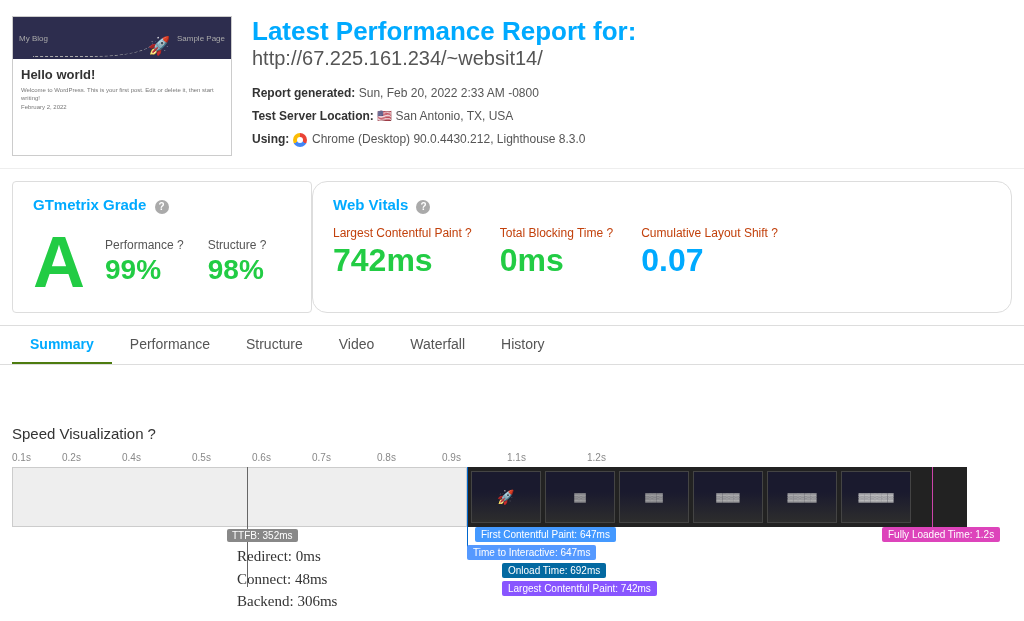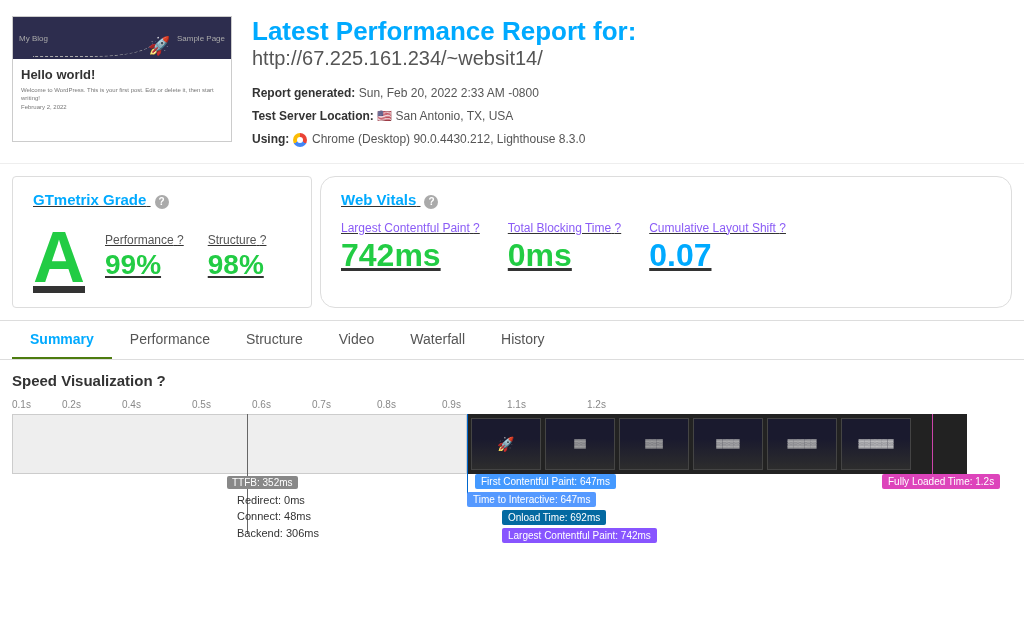--- a/index.html
+++ b/index.html
@@ -6,21 +6,21 @@
     body { font-family: Arial, sans-serif; background: #fff; color: #333; font-size: 13px; width: 1024px; }
 
     .header-section {
       display: flex;
       padding: 16px 12px 12px 12px;
       border-bottom: 1px solid #eee;
       align-items: flex-start;
     }
     .screenshot-box {
       width: 220px;
-      height: 126px;
+      height: 140px;
       border: 1px solid #ccc;
       flex-shrink: 0;
       margin-right: 20px;
       overflow: hidden;
       background: #f0f0f0;
       position: relative;
     }
     .screenshot-inner {
       width: 100%;
       height: 100%;
@@ -73,22 +73,21 @@
       font-size: 20px;
       color: #555;
       margin-bottom: 12px;
     }
     .report-meta { color: #555; font-size: 12px; line-height: 1.9; }
     .report-meta .label { font-weight: bold; color: #333; }
 
     .metrics-section {
       display: flex;
       padding: 12px;
-      gap: 8px;
-      text-decoration: underline;
+      gap: 0;
     }
     .grade-box {
       border: 1px solid #ddd;
       border-radius: 4px;
       padding: 14px 20px;
       width: 300px;
     }
     .box-title {
       color: #00aaff;
       font-size: 15px;
@@ -129,21 +128,21 @@
 
     .vitals-box {
       border: 1px solid #ddd;
       border-radius: 15px;
       padding: 14px 20px;
       flex: 1;
     }
     .vitals-content { display: flex; gap: 28px; align-items: flex-start; }
     .vital-item .vital-label {
       font-size: 12px;
-      color: #8b5cf6;
+      color: #c2410c;
       margin-bottom: 2px;
     }
     .vital-item .vital-value {
       font-size: 32px;
       font-weight: bold;
       color: #22cc44;
     }
     .vital-item .vital-value.blue { color: #00aaff; }
 
     .tabs-section {
@@ -163,26 +162,27 @@
     }
     .tab.active {
       color: #00aaff;
       border-bottom: 2px solid #4d7c0f;
       font-weight: bold;
     }
 
     .content-section { padding: 12px; }
     .section-title {
       font-size: 15px;
-      font-weight: bold;
+      font-weight: normal;
       color: #333;
       margin-bottom: 10px;
       display: flex;
       align-items: center;
       gap: 4px;
+      margin-top: 48px;
     }
 
     .speed-viz {
       position: relative;
       margin-top: 8px;
     }
     .timeline-ruler {
       display: flex;
       margin-bottom: 4px;
       padding-left: 0;
@@ -249,24 +249,25 @@
       color: #fff;
       padding: 1px 5px;
       font-size: 10px;
       border-radius: 2px;
       white-space: nowrap;
     }
     .ttfb-details {
       position: absolute;
       top: 78px;
       left: -10px;
-      font-size: 11px;
+      font-size: 15px;
       color: #333;
       line-height: 1.5;
       white-space: nowrap;
+      font-family: Liberation Serif, serif;
     }
 
     .fcp-marker {
       position: absolute;
       left: 455px;
       top: 0;
     }
     .fcp-line {
       position: absolute;
       left: 0;

